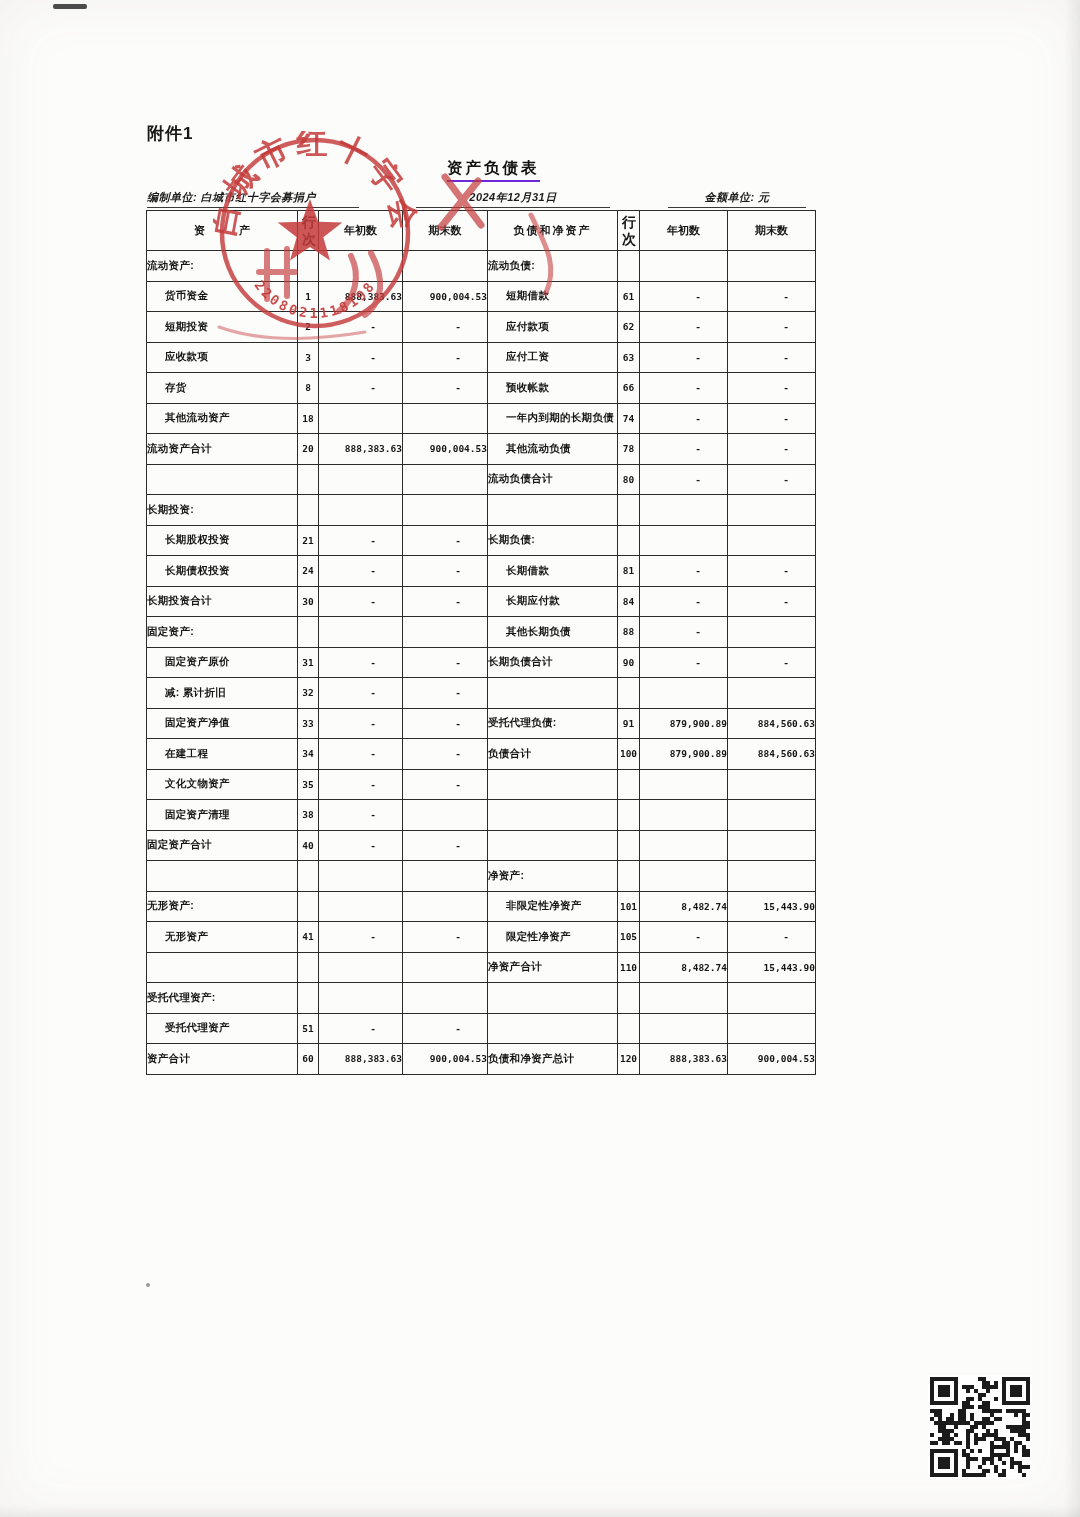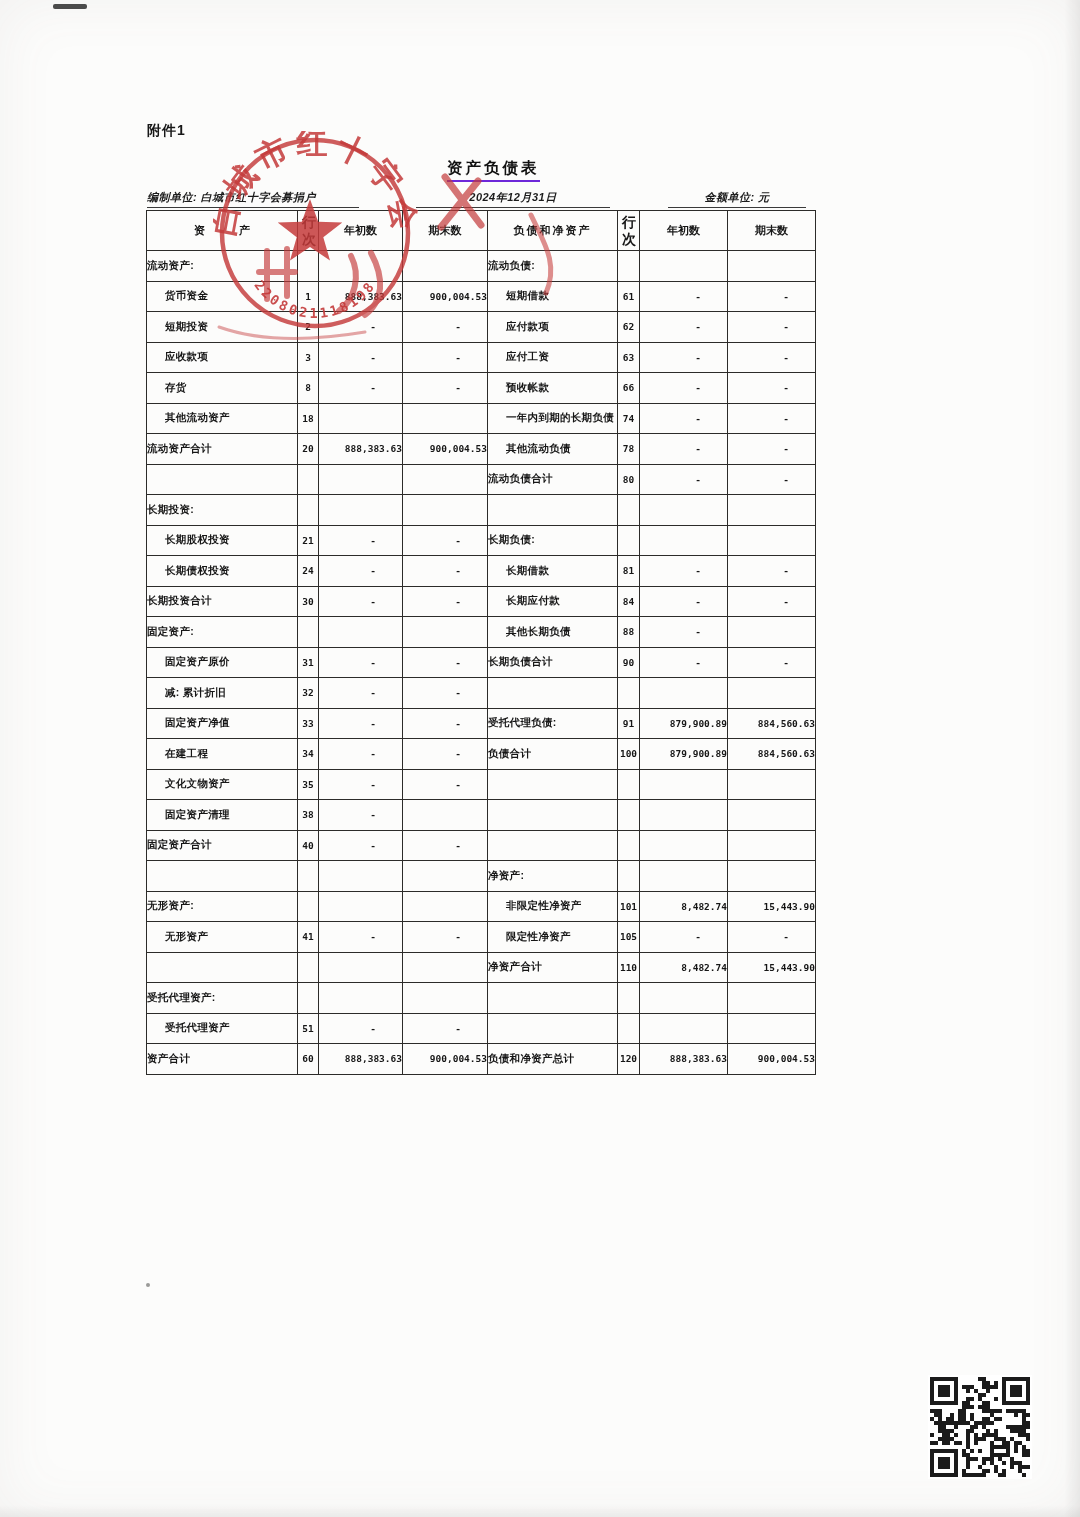--- a/index.html
+++ b/index.html
@@ -17,21 +17,21 @@
   .edge-r{position:absolute;top:0;right:0;bottom:0;width:16px;
     background:linear-gradient(to right,rgba(0,0,0,0),rgba(0,0,0,.06));}
   .edge-b{position:absolute;left:0;right:0;bottom:0;height:12px;
     background:linear-gradient(to bottom,rgba(0,0,0,0),rgba(0,0,0,.05));}
   .scan-dash{position:absolute;left:53px;top:4px;width:34px;height:5px;
     background:#4b4b4b;border-radius:2px;}
   .scan-dot{position:absolute;left:146px;top:1283px;width:4px;height:4px;
     background:#9a9a98;border-radius:50%;}
 
   .attachment{position:absolute;left:147px;top:122px;
-    font-size:14px;font-weight:700;color:#171717;letter-spacing:1px;}
+    font-size:17px;font-weight:700;color:#171717;letter-spacing:1px;}
   .doc-title{position:absolute;left:447px;top:158px;
     font-size:15.5px;font-weight:700;color:#111;letter-spacing:3px;
     border-bottom:2px solid #6d28d9;padding-bottom:1px;}
   .info-line span{position:absolute;top:190px;font-size:11px;font-weight:700;
     color:#1c1c1c;border-bottom:1.6px solid #3a3a3a;padding-bottom:2px;letter-spacing:.5px;font-style:italic;}
   .info-prepared{left:147px;width:212px;}
   .info-date{left:416px;width:194px;text-align:center;}
   .info-unit{left:668px;width:138px;text-align:center;}
 
   .bs-table{

